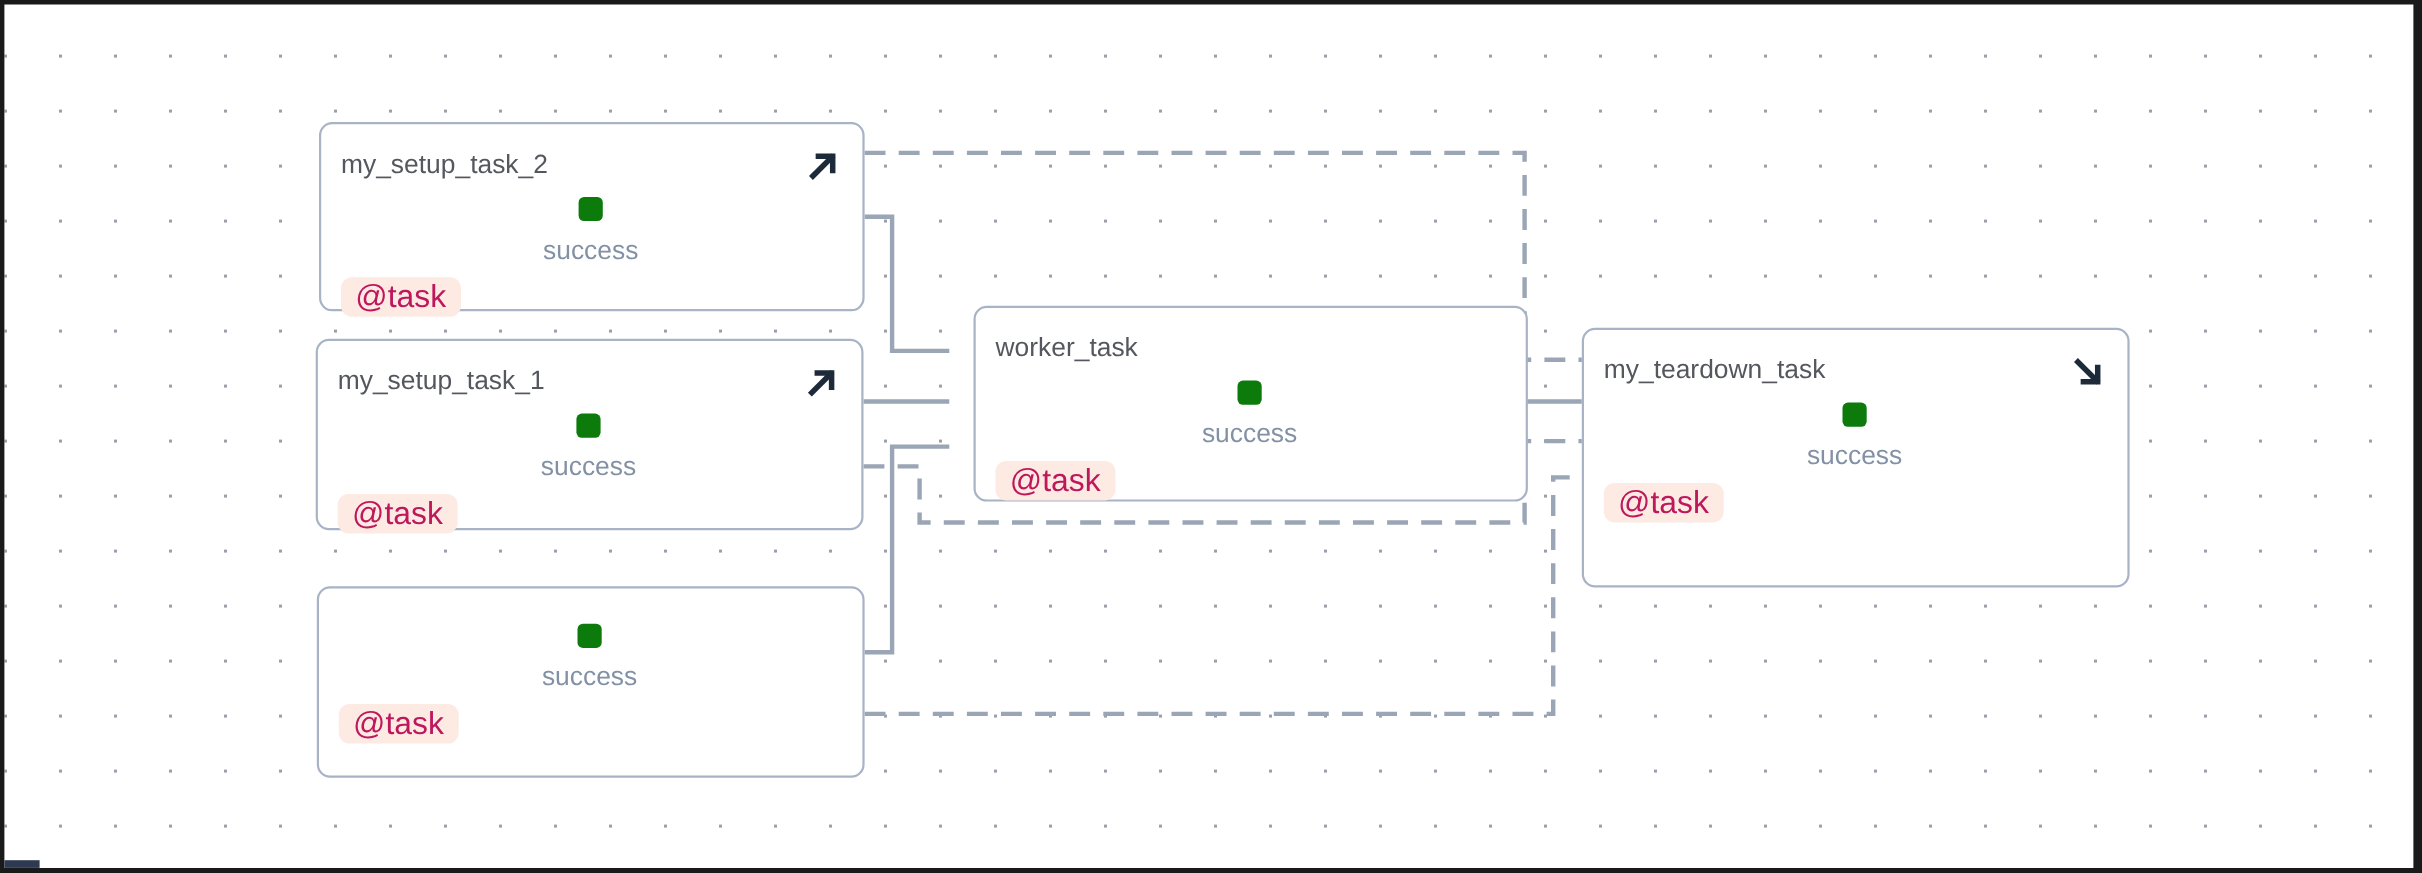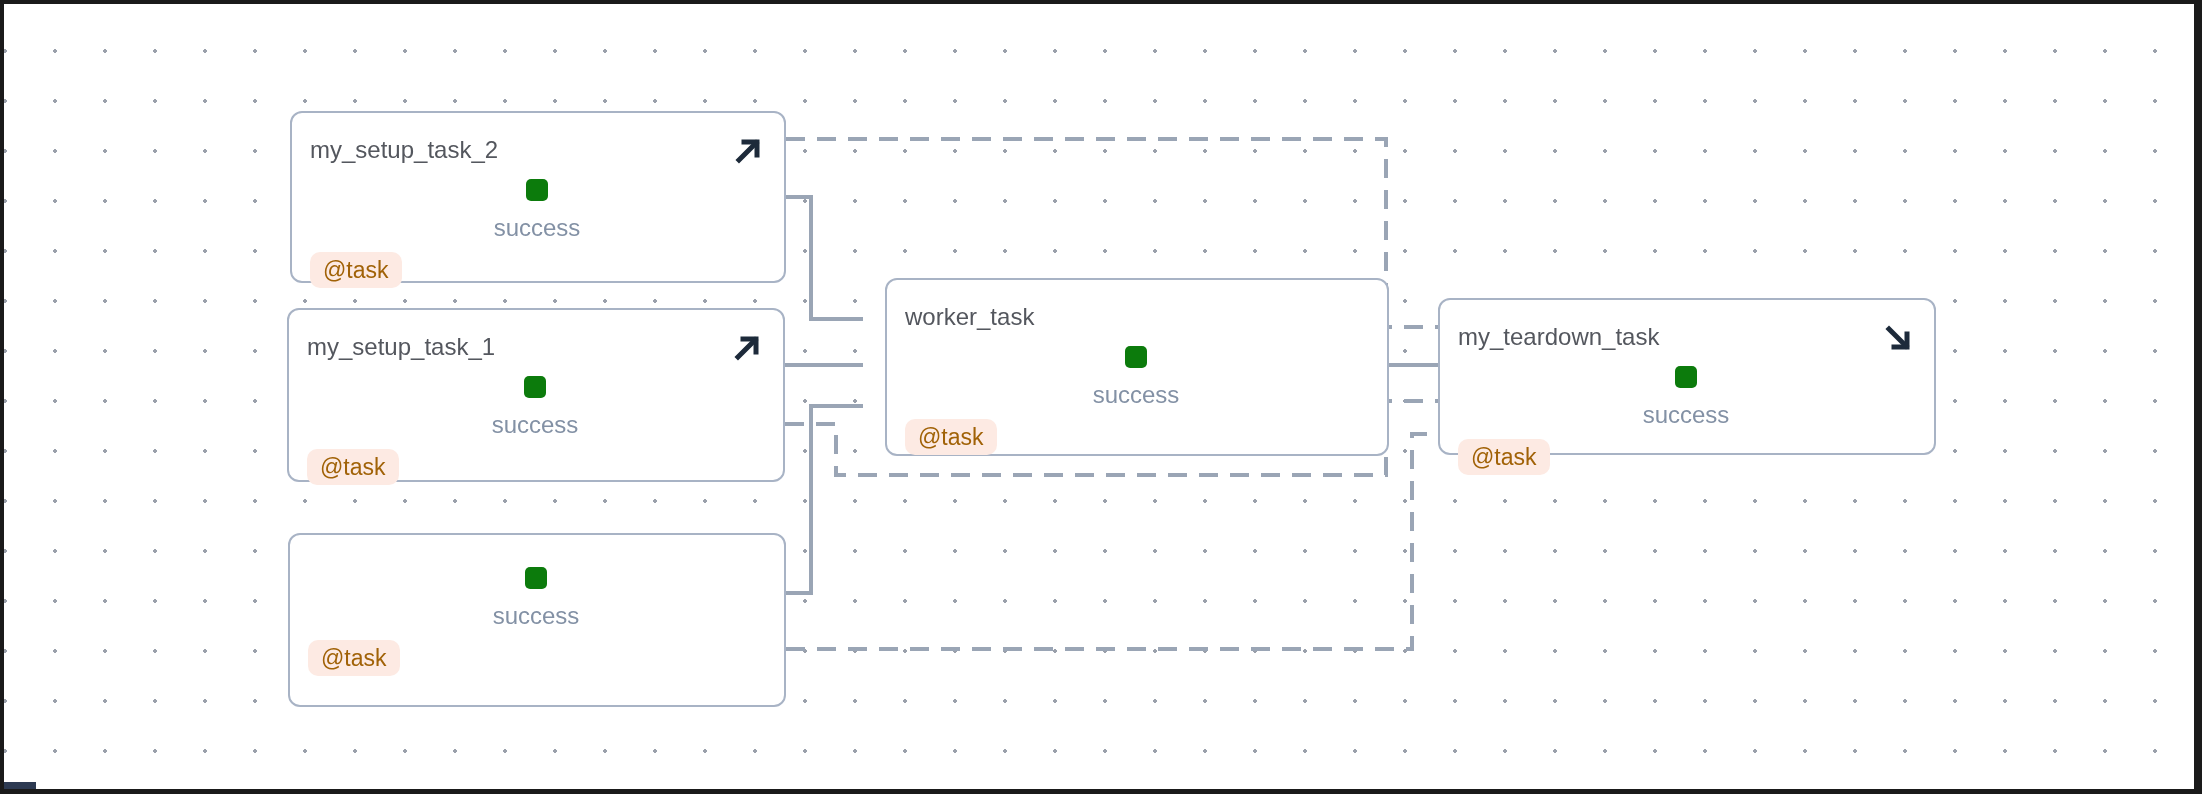--- a/index.html
+++ b/index.html
@@ -26,22 +26,22 @@
   }
   .title-row{display:flex;justify-content:space-between;align-items:flex-start;}
   .node-title{font-size:24px;line-height:34px;color:var(--title,#54575e);white-space:nowrap;}
   .arrow-icon{flex:0 0 auto;margin-top:2px;}
   .arrow-icon svg{display:block;}
   .status-row{display:flex;align-items:center;gap:13px;margin-top:12px;flex-direction:column;}
   .status-square{width:22px;height:22px;border-radius:5px;background:var(--success_green,#0c7b0c);}
   .status-text{font-size:24px;color:var(--status_text,#8391a5);}
   .badge-row{margin-top:10px;}
   .task-badge{
-    display:inline-block;background:var(--badge_bg,#fdeae3);color:#a16207;
-    font-size:23px;line-height:26px;padding:5px 13px;border-radius:10px;
+    display:inline-block;background:var(--badge_bg,#fdeae3);color:#be185d;
+    font-size:29px;line-height:26px;padding:5px 13px;border-radius:10px;
   }
   .attribution{
     position:absolute;left:0;bottom:0;width:32px;height:7px;
     background:var(--attribution,#2d3a52);z-index:5;
   }
 </style>
 </head>
 <body>
 
 <div class="viewport">
@@ -114,21 +114,21 @@
     </div>
     <div class="status-row">
       <span class="status-square"></span>
       <span class="status-text">success</span>
     </div>
     <div class="badge-row">
       <span class="task-badge">@task</span>
     </div>
   </div>
 
-  <div class="node" style="left: 1434px; top: 294px; width: 498px; height: 157px;">
+  <div class="node" style="left: 1434px; top: 294px; width: 498px; height: 236px;">
     <div class="title-row">
       <span class="node-title">my_teardown_task</span>
       <span class="arrow-icon">
         <svg width="32" height="32" viewBox="0 0 32 32">
             <g stroke="#1d2a3a" stroke-width="5" fill="none" stroke-linecap="square" stroke-linejoin="miter">
               <path d="M7 7 L24 24"></path>
               <path d="M25 12 V25 H12"></path>
             </g>
           </svg>
       </span>

